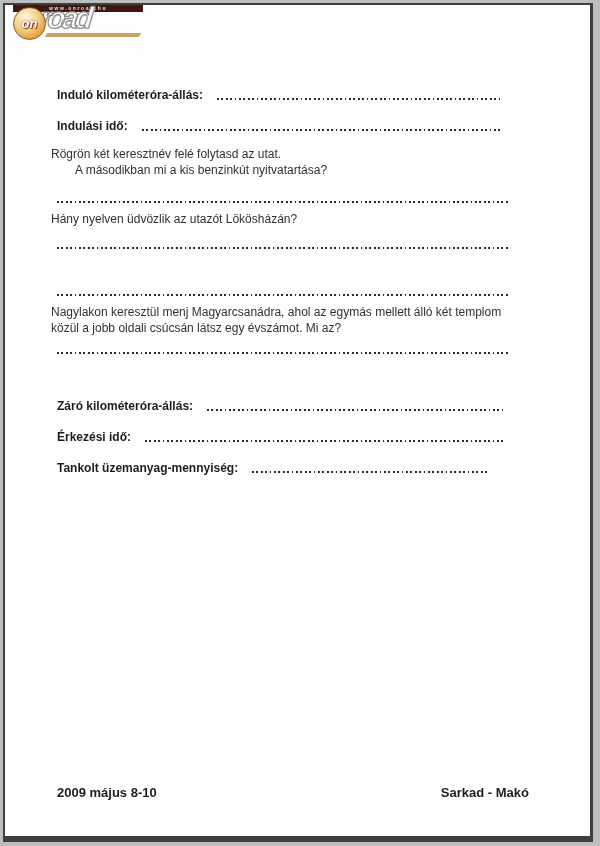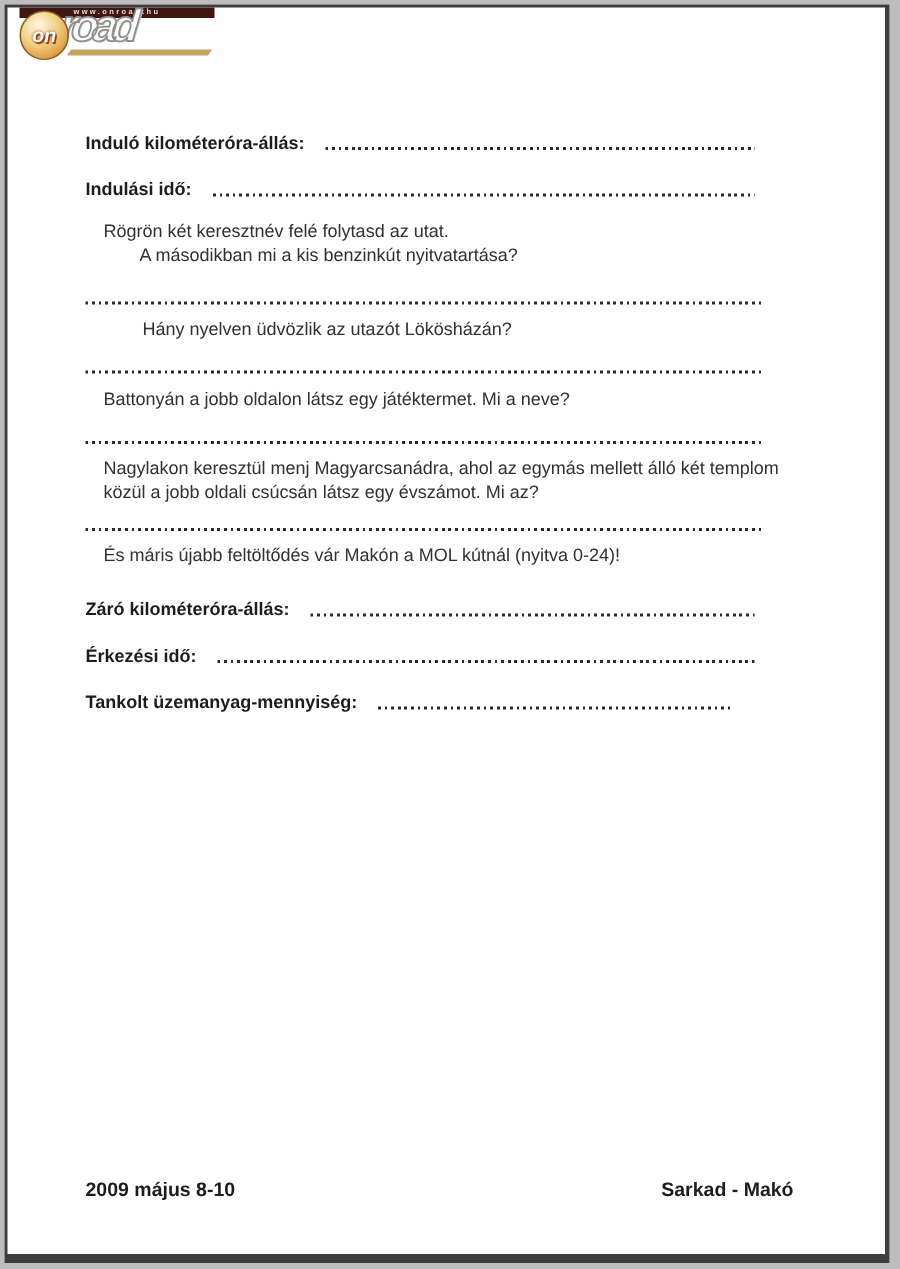--- a/index.html
+++ b/index.html
@@ -54,29 +54,29 @@
   .lbl{font-size:12px;font-weight:bold;color:#1d1d1d;white-space:nowrap;}
   .fieldrow{left:52px;display:flex;align-items:flex-end;width:446px;}
   .fieldrow .leader{flex:1;margin-left:14px;}
   .fieldrow.short{width:430px;}
   .leader{
     height:2px;margin-bottom:2px;
     background-image:repeating-linear-gradient(90deg,#2b2b2b 0 1.8px,transparent 1.8px 4.4px);
   }
   .sep{left:52px;width:452px;height:2px;
     background-image:repeating-linear-gradient(90deg,#2b2b2b 0 1.8px,transparent 1.8px 4.4px);}
-  .q{left:64px;width:470px;}
+  .q{left:46px;width:470px;}
   .ftr{top:780px;left:52px;width:472px;display:flex;justify-content:space-between;
        font-size:13px;font-weight:bold;color:#1d1d1d;}
   
   #row-start-odo{top:83px;}
   #row-start-time{top:114px;}
   #q1a{top:141px;} #q1b{top:157px;margin-left:24px;}
   #sep1{top:196px;}
-  #q2{top:206px;margin-left:26px;}
+  #q2{top:206px;}
   #sep2{top:242px;}
   #q3{top:253px;}
   #sep3{top:289px;}
   #q4a{top:299px;} #q4b{top:315px;}
   #sep4{top:347px;}
   #note{top:357px;}
   #row-end-odo{top:394px;}
   #row-arr-time{top:425px;}
   #row-fuel{top:456px;}
 </style>
@@ -109,30 +109,28 @@
 
   <div class="abs q bodytxt" id="q1a">Rögrön két keresztnév felé folytasd az utat.</div>
   <div class="abs q bodytxt" id="q1b">A másodikban mi a kis benzinkút nyitvatartása?</div>
 
   <div class="abs sep" id="sep1"></div>
 
   <div class="abs q bodytxt" id="q2">Hány nyelven üdvözlik az utazót Lökösházán?</div>
 
   <div class="abs sep" id="sep2"></div>
 
-  <div class="abs q bodytxt" id="q3">Battonyán a jobb oldalon látsz egy játéktermet. Mi a neve?</div>
 
   <div class="abs sep" id="sep3"></div>
 
   <div class="abs q bodytxt" id="q4a">Nagylakon keresztül menj Magyarcsanádra, ahol az egymás mellett álló két templom</div>
   <div class="abs q bodytxt" id="q4b">közül a jobb oldali csúcsán látsz egy évszámot. Mi az?</div>
 
   <div class="abs sep" id="sep4"></div>
 
-  <div class="abs q bodytxt" id="note">És máris újabb feltöltődés vár Makón a MOL kútnál (nyitva 0-24)!</div>
 
   <div class="abs fieldrow" id="row-end-odo">
     <span class="lbl">Záró kilométeróra-állás:</span>
     <span class="leader"></span>
   </div>
 
   <div class="abs fieldrow" id="row-arr-time">
     <span class="lbl">Érkezési idő:</span>
     <span class="leader"></span>
   </div>

